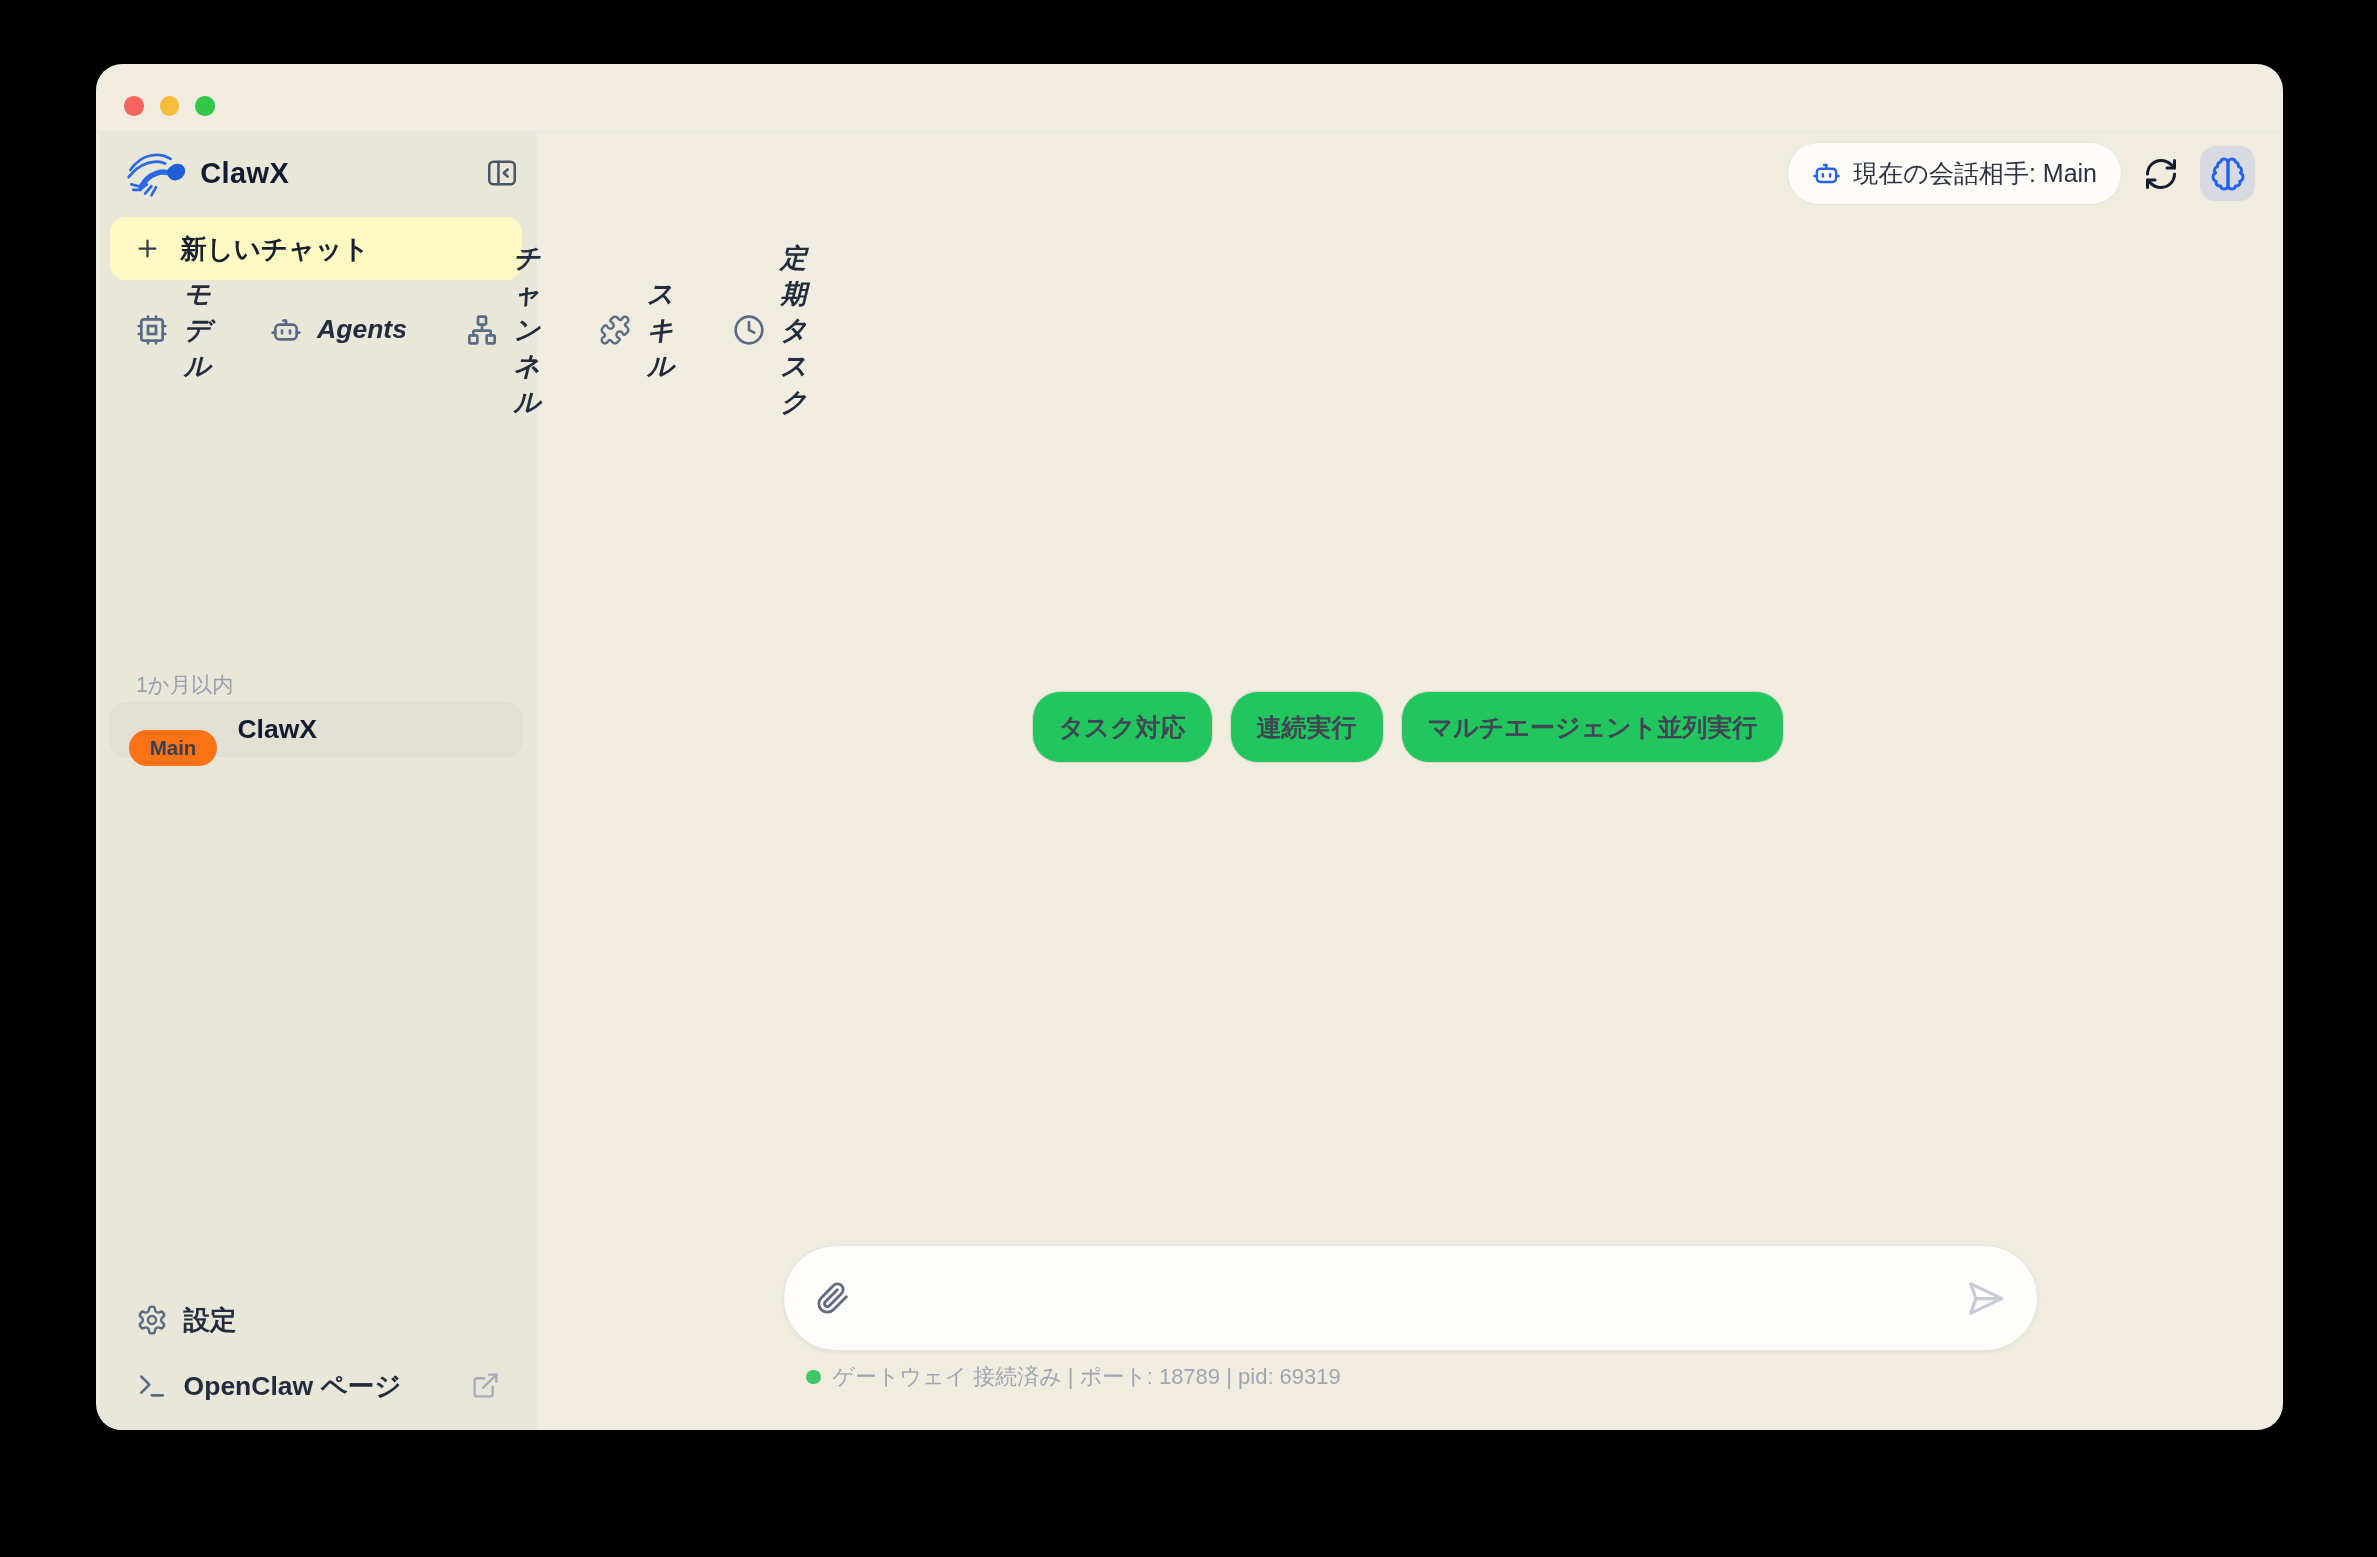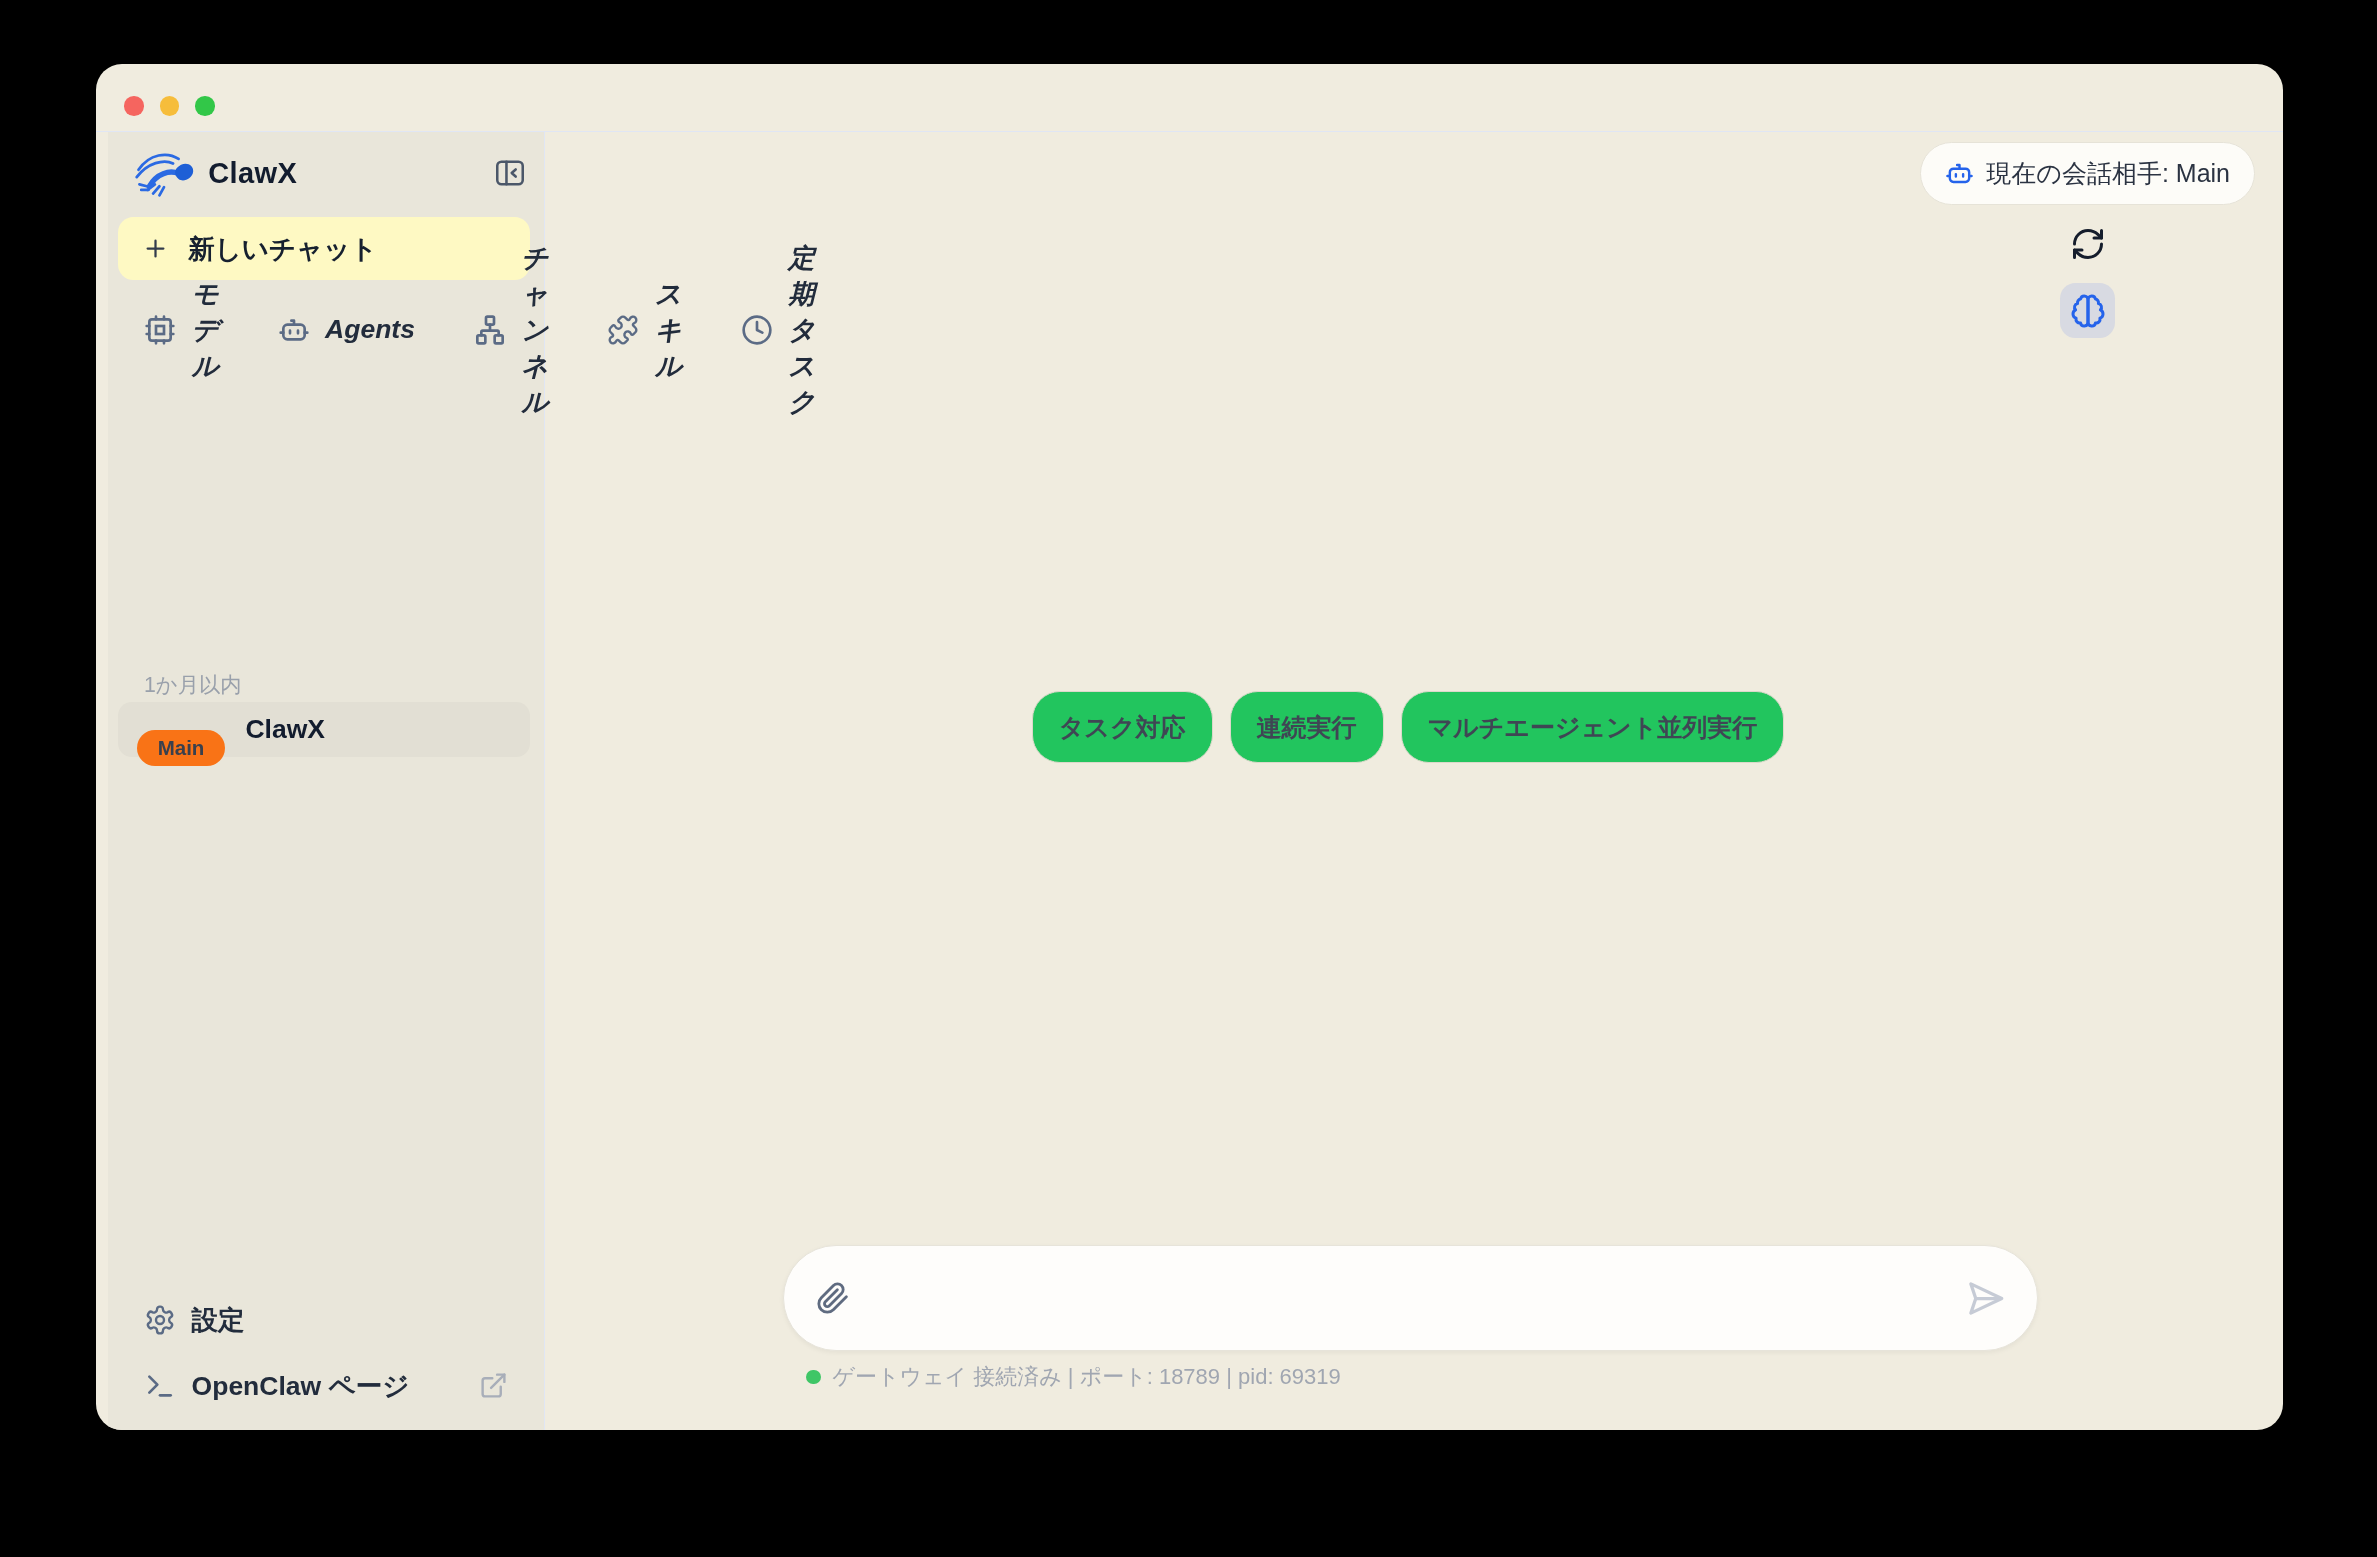--- a/index.html
+++ b/index.html
@@ -13,21 +13,21 @@
   
   .window {
     position:absolute; left:96px; top:64px; width:2187px; height:1366px;
     background:#f0ecdf; border-radius:26px; overflow:hidden;
   }
   .titlebar { position:absolute; top:0; left:0; right:0; height:67px; border-bottom:1.7px solid #e0e6f4; }
   .lights { position:absolute; left:28px; top:32px; display:flex; gap:16px; }
   .light { width:19.6px; height:19.6px; border-radius:50%; }
 
   
-  .sidebar { position:absolute; left:12px; top:68px; bottom:0; width:436px; background:#e9e6da; border-right:1.7px solid #e0e6f4; }
+  .sidebar { position:absolute; left:4px; top:68px; bottom:0; width:436px; background:#e9e6da; border-right:1.7px solid #e0e6f4; }
   .side-header { position:absolute; top:8.5px; left:22px; right:15.4px; height:65px; display:flex; align-items:center; }
   .logo-svg { width:68px; height:51px; }
   .app-name { font-size:29px; font-weight:700; color:#121c2e; margin-left:10.2px; letter-spacing:0.4px; }
   .collapse-btn { margin-left:auto; width:38px; height:38px; color:#4b5769; display:flex; align-items:center; justify-content:center; background:none; border:none; padding:0; cursor:pointer; }
   .collapse-btn svg { width:34px; height:34px; }
 
   .new-chat-btn {
     position:absolute; top:85px; left:10.2px; width:412px; height:63px;
     background:#fef9c3; border-radius:15.4px; border:none; cursor:pointer;
     display:flex; align-items:center; padding:0 24px; gap:19px; box-sizing:border-box;
@@ -58,21 +58,21 @@
   }
   .footer-item svg { width:32px; height:32px; color:#5b6b85; flex:none; }
   .footer-item .trailing { margin-left:auto; }
   .footer-item .trailing svg { width:29px; height:29px; color:#a8aeb9; }
   .footer-settings { bottom:85px; }
   .footer-openclaw { bottom:19px; }
 
   
   .main { position:absolute; left:437px; top:68px; right:0; bottom:0; }
 
-  .topbar { position:absolute; top:10.2px; right:28px; display:flex; align-items:center; gap:21px;flex-direction:column; }
+  .topbar { position:absolute; top:10.2px; right:28px; display:flex; align-items:center; gap:21px; }
   .conv-pill {
     height:61px; background:#fdfcf8; border:1.7px solid #e6e3d8; border-radius:32px;
     display:flex; align-items:center; gap:12px; padding:0 24px;
     font-size:25px; font-weight:500; color:#2b3342; cursor:pointer;
   }
   .conv-pill svg { width:29px; height:29px; color:#2563eb; }
   .refresh-btn { background:none; border:none; padding:0; cursor:pointer; color:#151d2c; }
   .refresh-btn svg { width:36px; height:36px; }
   .brain-btn {
     width:55px; height:55px; border-radius:15.4px; background:#d8dae2; border:none; cursor:pointer;

